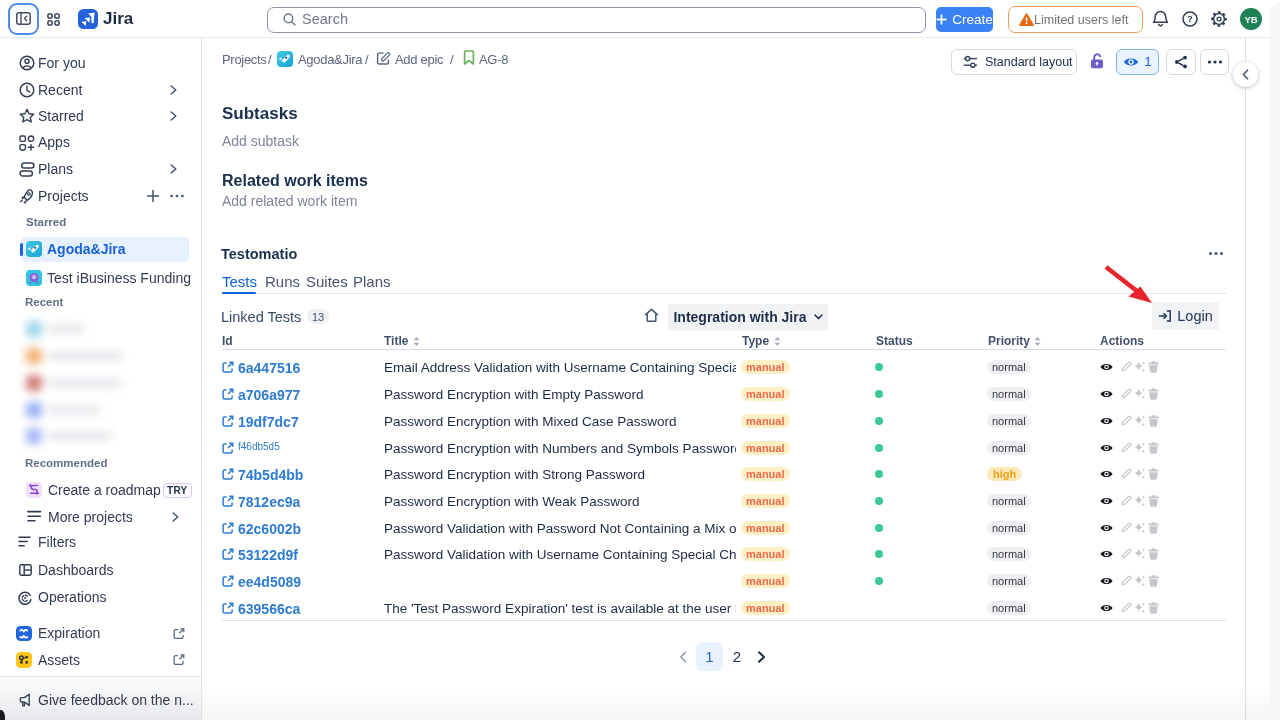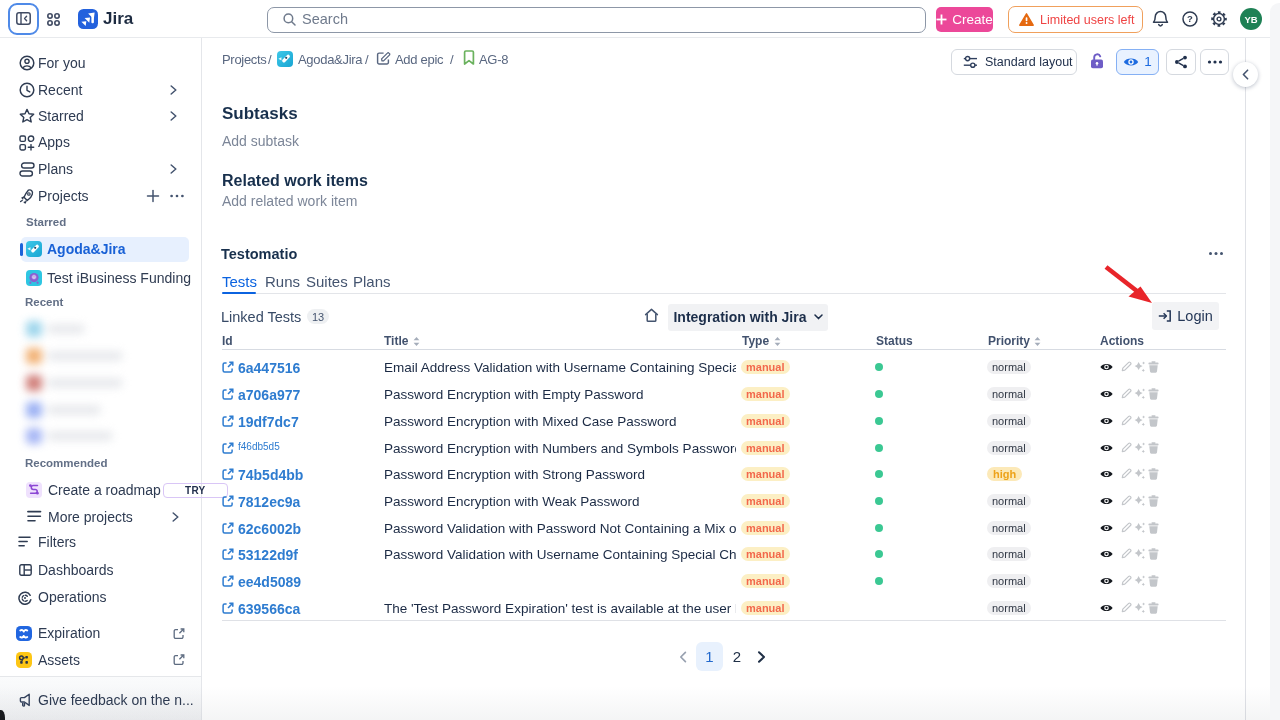--- a/index.html
+++ b/index.html
@@ -35,34 +35,34 @@
 <path d="M12 8.4 L6.6 9.1 L11.3 13.8 Z" fill="#fff"></path>
 <path d="M8.3 12.2 L3.4 12.8 L7.7 17.1 Z" fill="#fff"></path>
 </svg>
 <div class="abs cy" style="left:103px;top:0;height:38px;font-size:17px;font-weight:700;color:#1d2b41">Jira</div>
 <div class="abs" style="left:267px;top:7px;width:657px;height:24px;border:1px solid #8d97a7;border-radius:7px"></div>
 <svg class="abs" style="left:283px;top:13px" width="13" height="13" viewBox="0 0 13 13">
       <circle cx="5.4" cy="5.4" r="4.3" fill="none" stroke="#6f7a8c" stroke-width="1.5"></circle>
       <line x1="8.7" y1="8.7" x2="12" y2="12" stroke="#6f7a8c" stroke-width="1.5" stroke-linecap="round"></line>
     </svg>
 <div class="abs cy" style="left:302px;top:6px;height:26px;font-size:14.5px;color:#6f7a8c">Search</div>
-<div class="abs cy" style="left:936px;top:7px;width:57px;height:25px;border-radius:5px;background:#ec4899;justify-content:center">
+<div class="abs cy" style="left:936px;top:7px;width:57px;height:25px;border-radius:5px;background:#3b82f6;justify-content:center">
 <svg width="11" height="11" viewBox="0 0 11 11" style="margin-right:5px">
         <line x1="5.5" y1="0.5" x2="5.5" y2="10.5" stroke="#fff" stroke-width="1.8"></line>
         <line x1="0.5" y1="5.5" x2="10.5" y2="5.5" stroke="#fff" stroke-width="1.8"></line>
       </svg>
 <span style="font-size:13.5px;font-weight:500;color:#fff">Create</span>
     </div>
 <div class="abs cy" style="left:1008px;top:6px;width:133px;height:25px;border:1.5px solid #f0a05c;border-radius:7px">
 <svg style="margin-left:10px;flex-shrink:0" width="15" height="13" viewBox="0 0 15 13">
         <path d="M7.5 0.8 L14.2 12.2 L0.8 12.2 Z" fill="#e56910" stroke="#e56910" stroke-width="1.4" stroke-linejoin="round"></path>
         <rect x="6.7" y="4.2" width="1.7" height="4" fill="#fff" rx="0.8"></rect>
         <circle cx="7.55" cy="10" r="0.95" fill="#fff"></circle>
       </svg>
-<span style="margin-left:6px;font-size:12.5px;font-weight:500;color:#ef4444;white-space:nowrap">Limited users left</span>
+<span style="font-size:12.5px;font-weight:500;color:#737373;white-space:nowrap">Limited users left</span>
     </div>
 <svg class="abs" style="left:1152px;top:10px" width="17" height="18" viewBox="0 0 17 18">
       <path d="M8.5 1.6 a5.3 5.3 0 0 1 5.3 5.3 c0 3.4 .9 4.6 1.7 5.4 H1.5 c.8 -.8 1.7 -2 1.7 -5.4 A5.3 5.3 0 0 1 8.5 1.6 Z" fill="none" stroke="#2f3c52" stroke-width="1.5" stroke-linejoin="round"></path>
       <path d="M6.7 14.6 a1.9 1.9 0 0 0 3.6 0" fill="none" stroke="#2f3c52" stroke-width="1.5" stroke-linecap="round"></path>
     </svg>
 <svg class="abs" style="left:1182px;top:11px" width="16" height="16" viewBox="0 0 16 16">
       <circle cx="8" cy="8" r="7" fill="none" stroke="#2f3c52" stroke-width="1.5"></circle>
       <text x="8" y="11.3" text-anchor="middle" font-family="Liberation Sans" font-size="9.5" font-weight="700" fill="#2f3c52">?</text>
     </svg>
 <svg class="abs" style="left:1211px;top:11px" width="16" height="16" viewBox="0 0 16 16">
@@ -166,21 +166,21 @@
 </div>
 
 <div class="abs cy lbl" style="left:25px;top:456px;height:14px">Recommended</div>
 <div class="abs" style="left:26px;top:481.5px;width:16px;height:16px;border-radius:4px;background:#efe1fd"></div>
 <svg class="abs" style="left:26px;top:481.5px" width="16" height="16" viewBox="0 0 16 16">
       <path d="M11.5 3.6 H7.2 a1.9 1.9 0 0 0 0 3.8 h2.1 a1.9 1.9 0 0 1 0 3.8 H4.6" fill="none" stroke="#8b46d4" stroke-width="1.5" stroke-linecap="round"></path>
       <circle cx="4.4" cy="3.6" r="1.35" fill="#8b46d4"></circle>
       <circle cx="11.4" cy="11.2" r="1.35" fill="#8b46d4"></circle>
     </svg>
 <div class="abs cy navtxt" style="left:48px;top:478.5px;height:22px">Create a roadmap</div>
-<div class="abs cy" style="left:163px;top:483px;height:13px;padding:0 21px;border:1px solid #d9c6f6;border-radius:4px;font-size:10px;font-weight:700;color:#222f4d;letter-spacing:.3px">TRY</div>
+<div class="abs cy" style="left:163px;top:483px;height:13px;padding:0 3px;border:1px solid #d9c6f6;border-radius:4px;font-size:10px;font-weight:700;color:#222f4d;letter-spacing:.3px">TRY</div>
 <svg class="abs" style="left:27px;top:510px" width="15" height="13" viewBox="0 0 15 13">
       <line x1="1" y1="1.6" x2="13.4" y2="1.6" stroke="#2f3c52" stroke-width="1.9" stroke-linecap="round"></line>
       <line x1="1" y1="6.3" x2="13.4" y2="6.3" stroke="#2f3c52" stroke-width="1.6" stroke-linecap="round"></line>
       <line x1="1" y1="10.8" x2="8" y2="10.8" stroke="#2f3c52" stroke-width="1.6" stroke-linecap="round"></line>
     </svg>
 <div class="abs cy navtxt" style="left:48px;top:506px;height:22px">More projects</div>
 <svg class="abs" style="left:172px;top:512px" width="7" height="10" viewBox="0 0 7 10">
       <polyline points="1.2,1 5.8,5 1.2,9" fill="none" stroke="#44546f" stroke-width="1.5" stroke-linecap="round" stroke-linejoin="round"></polyline>
     </svg>
 

